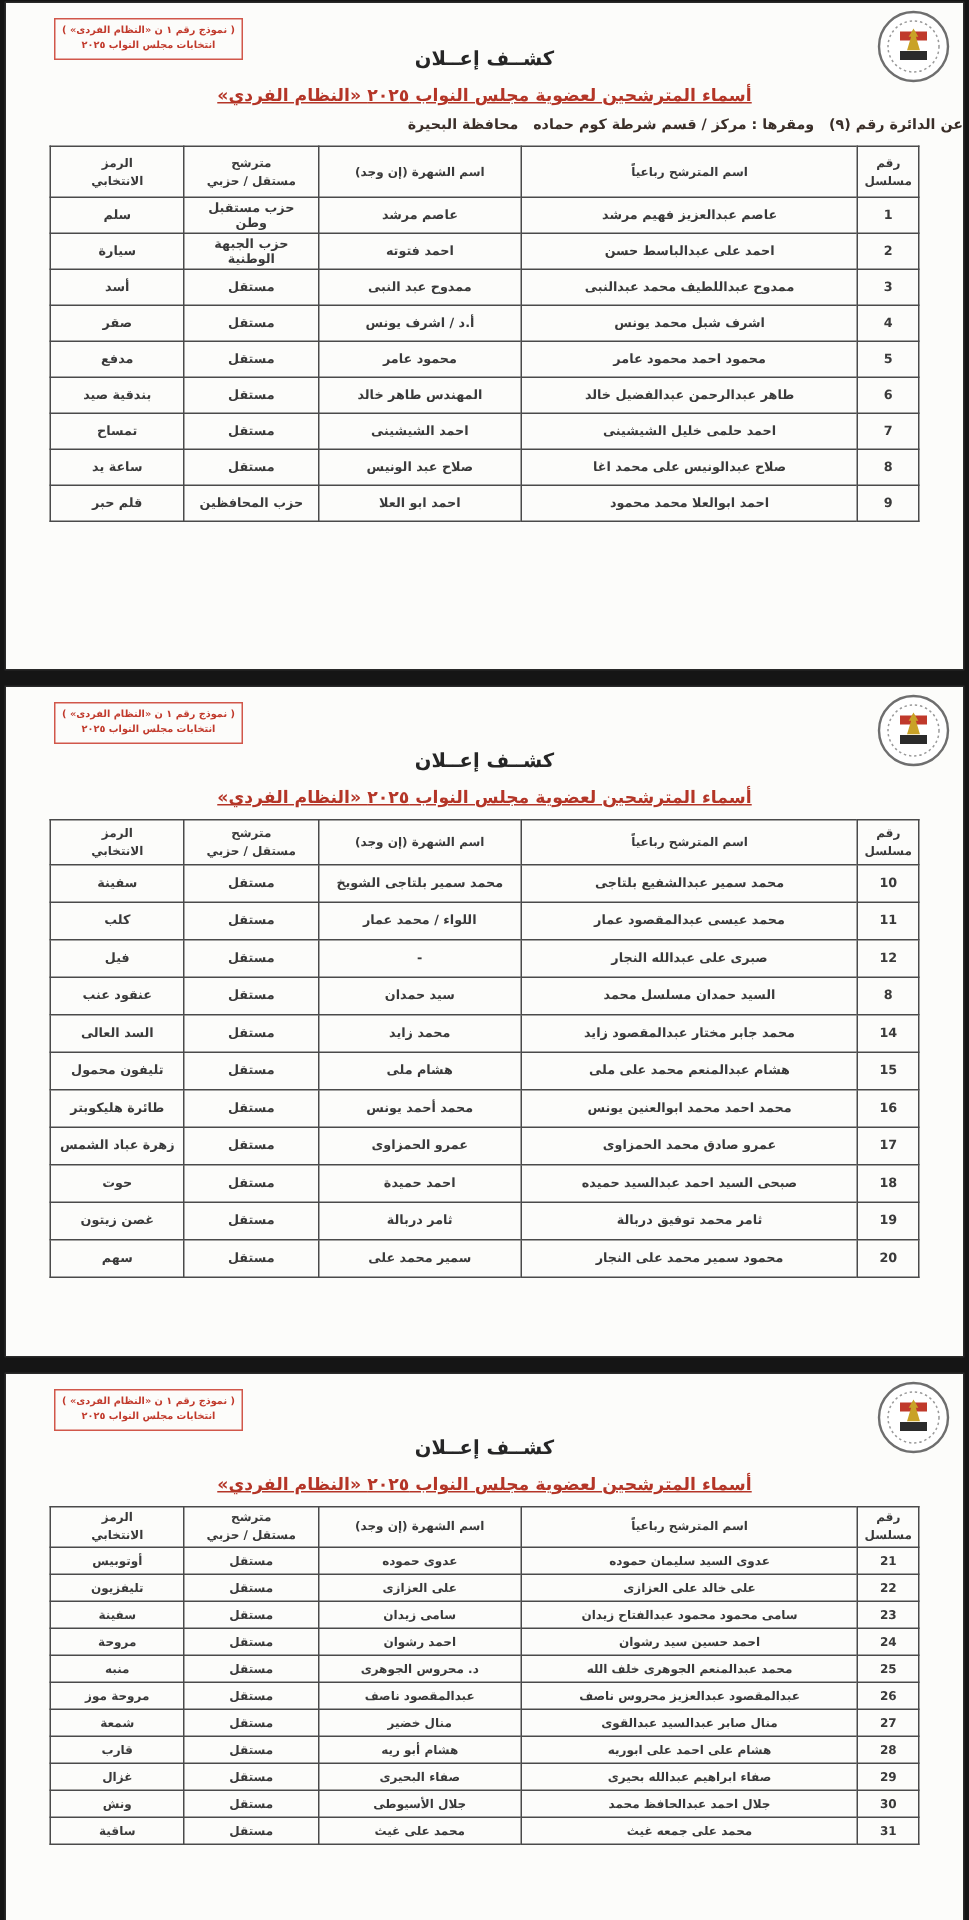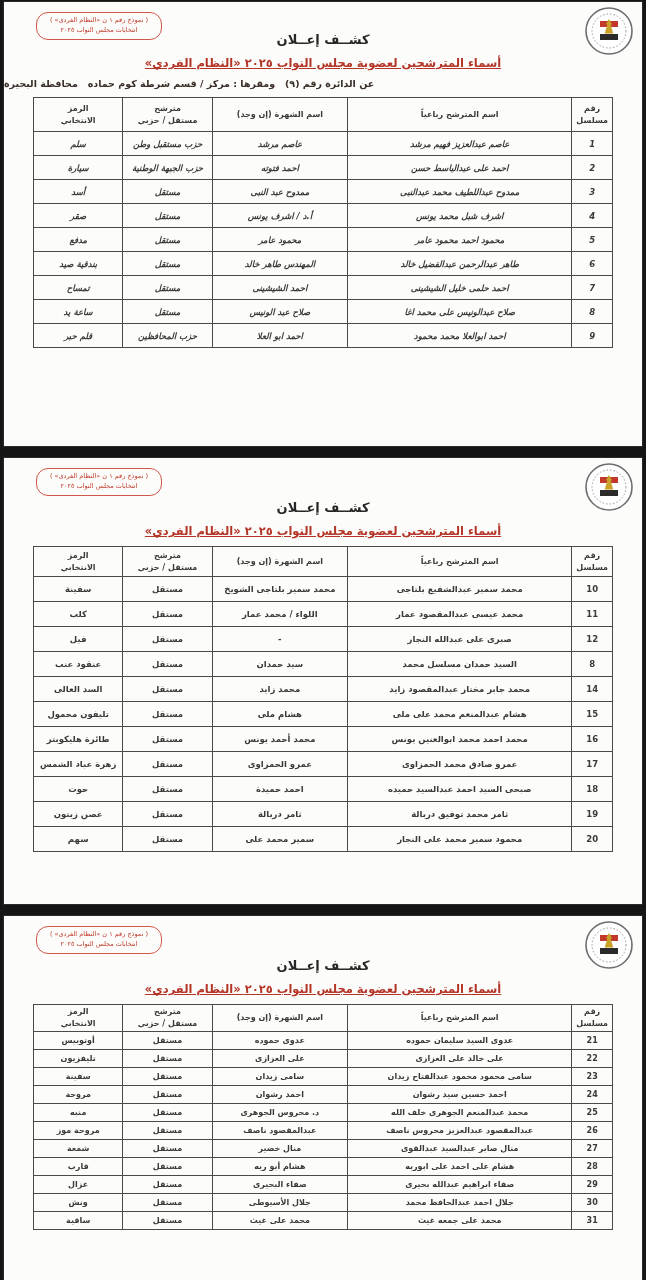--- a/index.html
+++ b/index.html
@@ -14,42 +14,42 @@
     background:#fcfcfa;
     box-shadow:0 0 0 1px #2a2a2a;
   }
   .page-1 { top:2px;   height:444px; }
   .page-2 { top:458px; height:446px; }
   .page-3 { top:916px; height:364px; overflow:hidden; }
 
   .stamp {
     position:absolute; top:10px; left:32px;
     width:126px; padding:3px 4px;
-    border:1px solid #d1574a; border-radius:12px;
+    border:1px solid #d1574a; border-radius:0;
     color:#c13a2c; text-align:center;
-    font-size:6.5px; font-weight:normal; line-height:1.5;
+    font-size:6.5px; font-weight:bold; line-height:1.5;
     direction:rtl;
   }
   .logo { position:absolute; top:4px; right:8px; width:50px; height:50px; }
 
   .title {
     text-align:center; direction:rtl;
     font-size:13px; font-weight:bold; color:#262626;
     letter-spacing:1px;
   }
   .page-1 .title { padding-top:30px; }
   .page-2 .title, .page-3 .title { padding-top:42px; }
   .subtitle {
     text-align:center; direction:rtl;
     font-size:11.5px; font-weight:bold; color:#b43527;
     margin-top:9px;
     text-decoration:underline;
   }
   .district {
-    text-align:left; direction:rtl;
+    text-align:right; direction:rtl;
     font-size:9.5px; font-weight:bold; color:#3a2e28;
     margin-top:8px; white-space:pre;
   }
 
   table {
     border-collapse:collapse; margin:8px auto 0;
     width:580px; direction:rtl;
     border:1.5px solid #3c3c3c;
   }
   th, td {
@@ -59,21 +59,21 @@
     padding:1px 4px;
   }
   th { font-size:8px; white-space:pre-line; line-height:1.5; }
   td { font-size:8.5px; }
   col.c-serial { width:6.5%; }
   col.c-name   { width:39%; }
   col.c-nick   { width:23.5%; }
   col.c-aff    { width:15.5%; }
   col.c-sym    { width:15.5%; }
 
-  .page-1 th { height:34px; } .page-1 td { height:24px;font-style:italic; }
+  .page-1 th { height:34px; } .page-1 td { height:24px; }
   .page-2 th { height:30px; } .page-2 td { height:25px; }
   .page-3 th { height:26px; } .page-3 td { height:18px; font-size:8px; }
 </style>
 </head>
 <body>
 
 <div class="canvas">
 
   <section class="page page-1">
     <div class="stamp">

